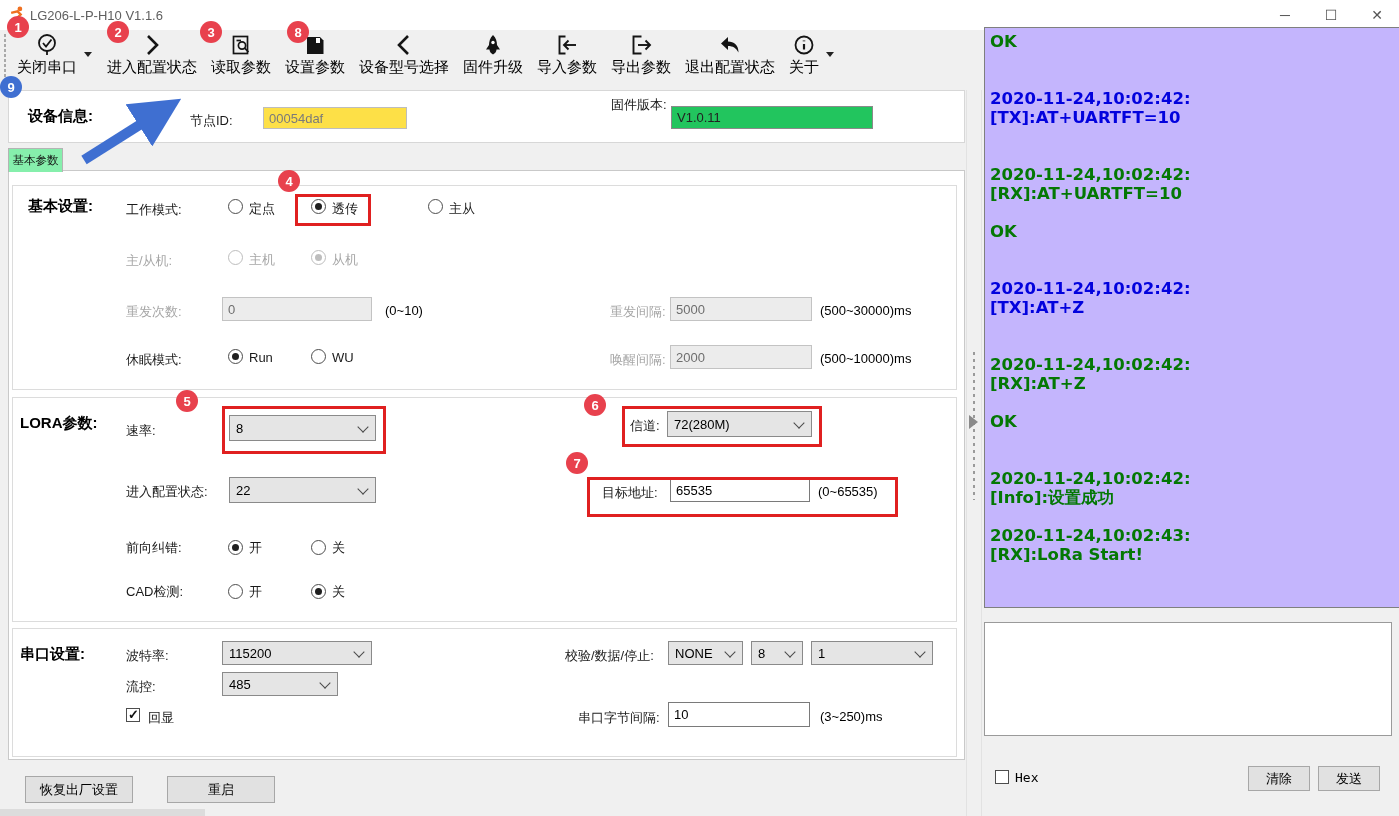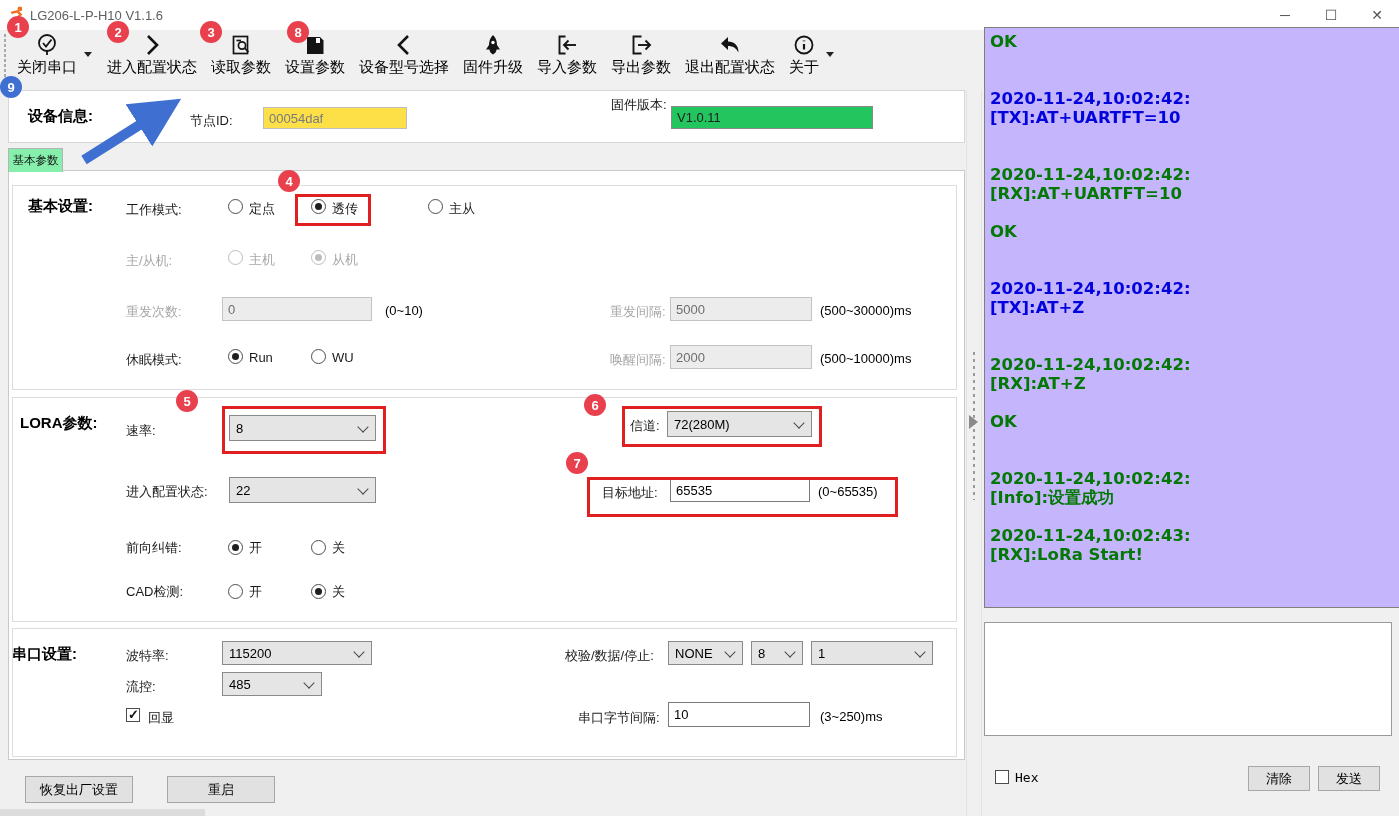--- a/index.html
+++ b/index.html
@@ -250,28 +250,28 @@
   <span class="abs lbl" style="left:630px;top:417px">信道:</span>
   <div class="dd" style="left:667px;top:411px;width:145px;height:26px">
     <span>72(280M)</span>
     <span class="chev"></span>
   </div>
   <span class="abs lbl" style="left:602px;top:484px">目标地址:</span>
   <input class="tinput act" style="left: 670px; top: 479px; width: 140px; height: 23px;" readonly="" value="65535">
   <span class="abs rng" style="left:818px;top:484px">(0~65535)</span>
 
   <div class="abs sect s3"></div>
-  <span class="abs sect-title" style="left:12px;top:645px">串口设置:</span>
+  <span class="abs sect-title" style="left:20px;top:645px">串口设置:</span>
   <span class="abs lbl" style="left:126px;top:647px">波特率:</span>
   <div class="dd" style="left:222px;top:641px;width:150px;height:24px">
     <span>115200</span>
     <span class="chev" style="top:6px"></span>
   </div>
   <span class="abs lbl" style="left:126px;top:678px">流控:</span>
-  <div class="dd" style="left:222px;top:672px;width:100px;height:24px">
+  <div class="dd" style="left:222px;top:672px;width:116px;height:24px">
     <span>485</span>
     <span class="chev" style="top:6px"></span>
   </div>
   <span class="cb checked" style="left:126px;top:708px"></span>
   <span class="abs lbl" style="left:148px;top:709px">回显</span>
   <span class="abs lbl" style="left:565px;top:647px">校验/数据/停止:</span>
   <div class="dd" style="left:668px;top:641px;width:75px;height:24px">
     <span>NONE</span>
     <span class="chev" style="top:6px"></span>
   </div>

